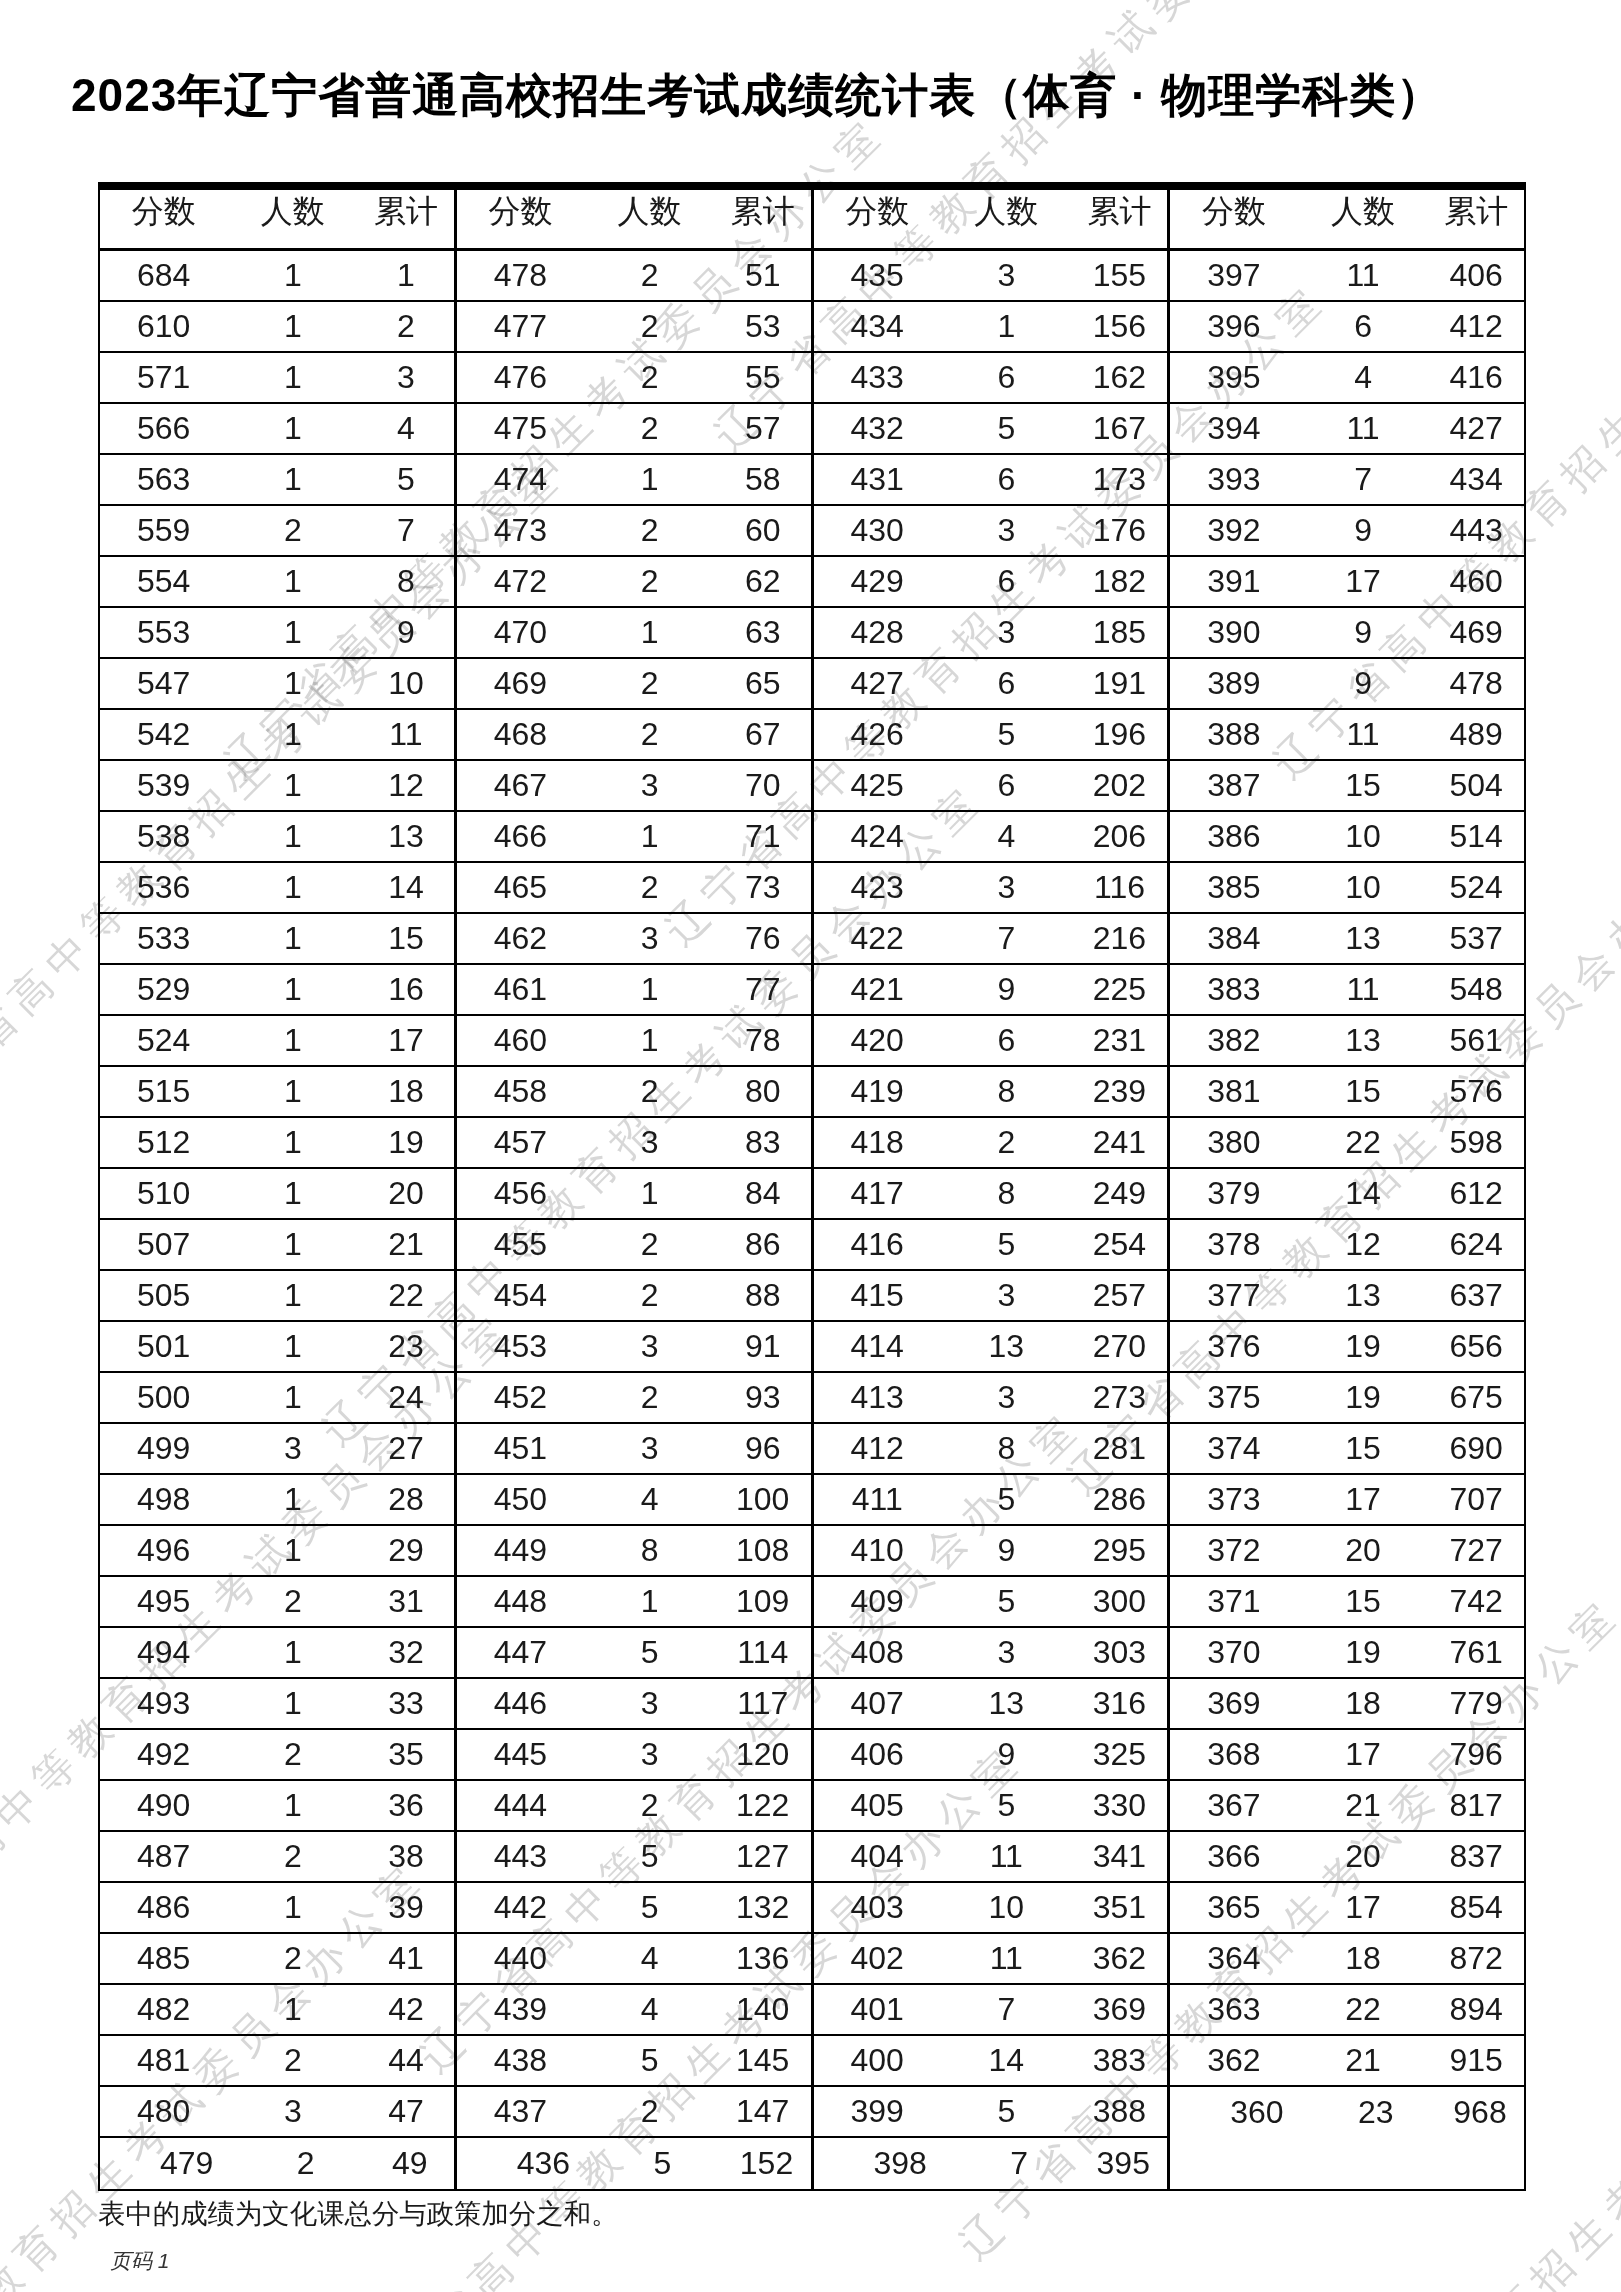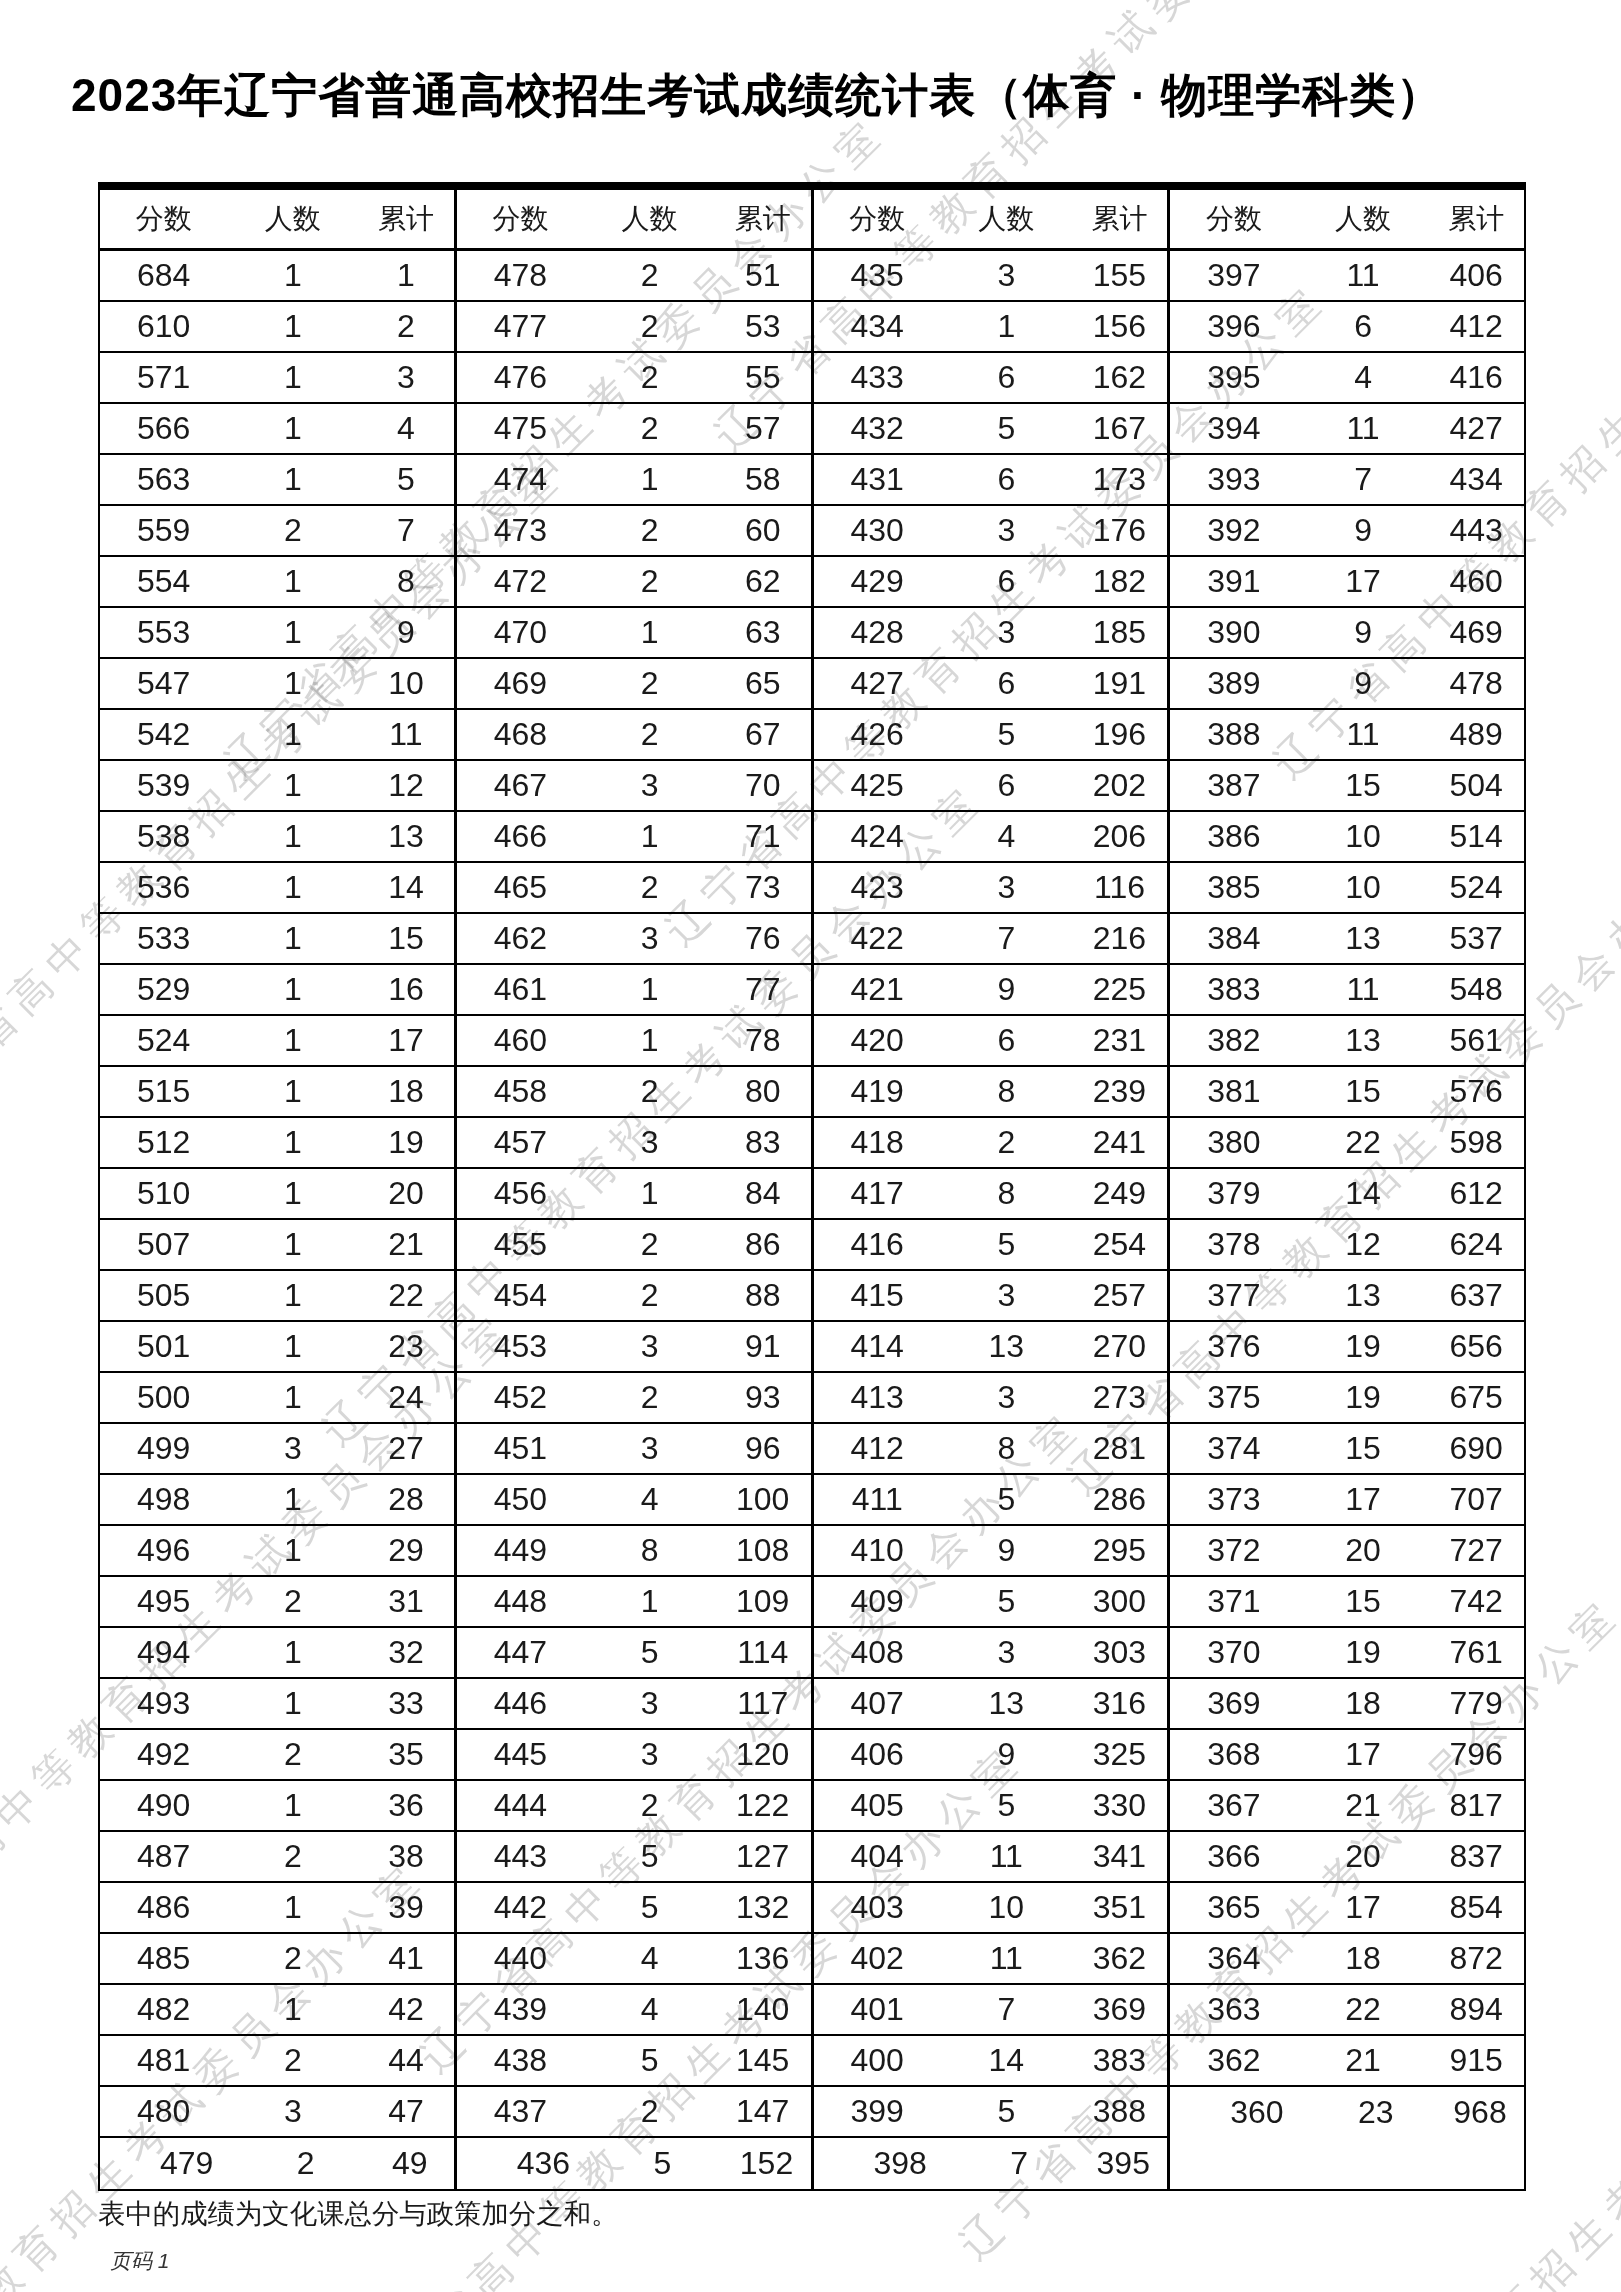--- a/index.html
+++ b/index.html
@@ -36,23 +36,22 @@
   }
   .tgroup{
     flex:1 1 0;
     display:flex;
     flex-direction:column;
   }
   .tgroup + .tgroup{ border-left:3.9px solid #000; }
   .thead{
     height:58px;
     display:flex;
-    align-items:center;
     border-bottom:3.9px solid #000;
-    font-size:28px;
+    font-size:32px;
     color:#1a1a1a;
   }
   .trow{
     height:51px;
     box-sizing:border-box;
     display:flex;
     align-items:center;
     border-bottom:2.9px solid #000;
     font-size:32px;
     color:#1a1a1a;

